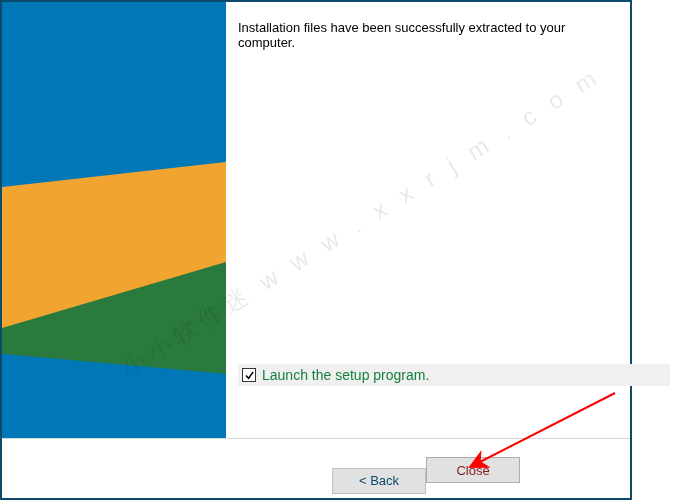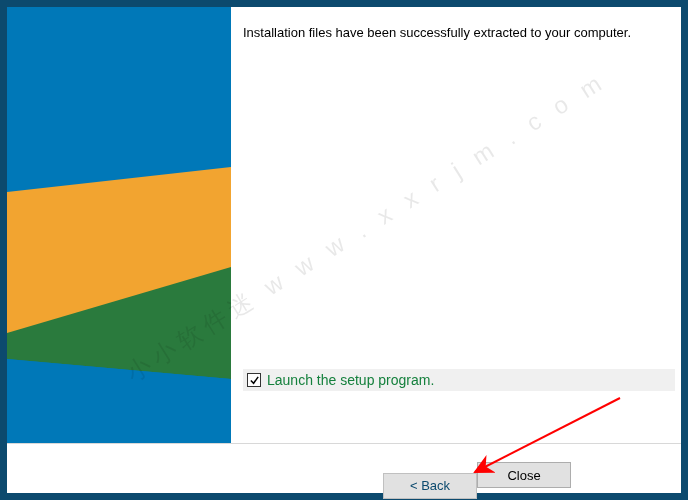--- a/index.html
+++ b/index.html
@@ -7,24 +7,24 @@
       font-family: "Segoe UI", Tahoma, sans-serif;
       font-size: 13px;
       color: #000;
       background: #fff;
       width: 688px;
       height: 500px;
       position: relative;
       overflow: hidden;
     }
     .container {
-      width: 688px;
+      width: 632px;
       height: 500px;
       position: relative;
-      border: 7px solid #0c4a6e;
+      border: 2px solid #0c4a6e;
     }
     .sidebar-panel {
       position: absolute;
       left: 0;
       top: 0;
       width: 224px;
       height: 436px;
       overflow: hidden;
     }
     .sidebar-panel svg {
@@ -92,21 +92,21 @@
       padding-right: 110px;
       gap: 0;
     }
     .btn {
       width: 94px;
       height: 26px;
       border: 1px solid #adadad;
       background: #e1e1e1;
       font-family: inherit;
       font-size: 13px;
-      color: #000000;
+      color: #7f1d1d;
       cursor: pointer;
       display: inline-flex;
       align-items: center;
       justify-content: center;
     }
     .btn.disabled {
       color: #0c4a6e;
       cursor: default;
       background: #e1e1e1;
       border-color: #c0c0c0;

